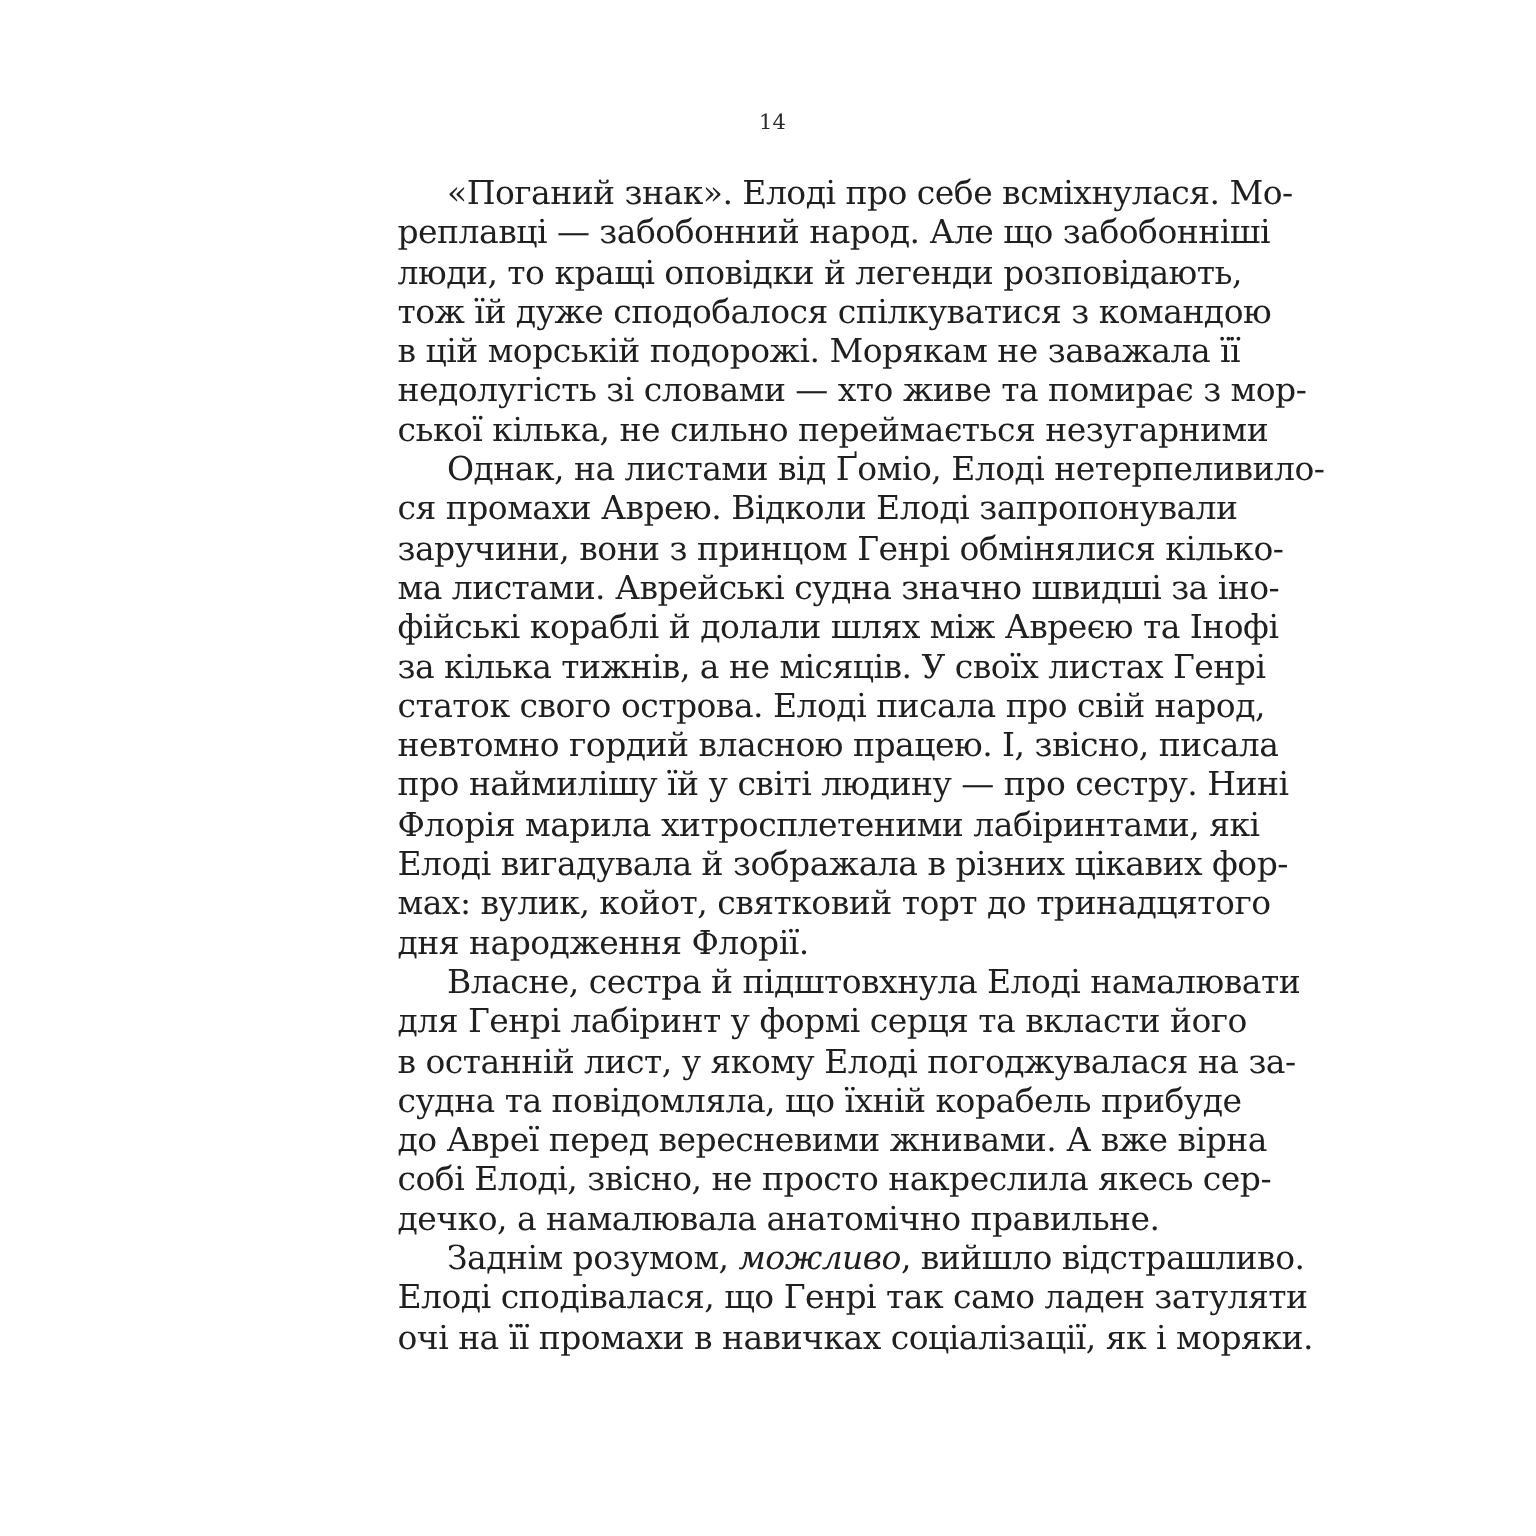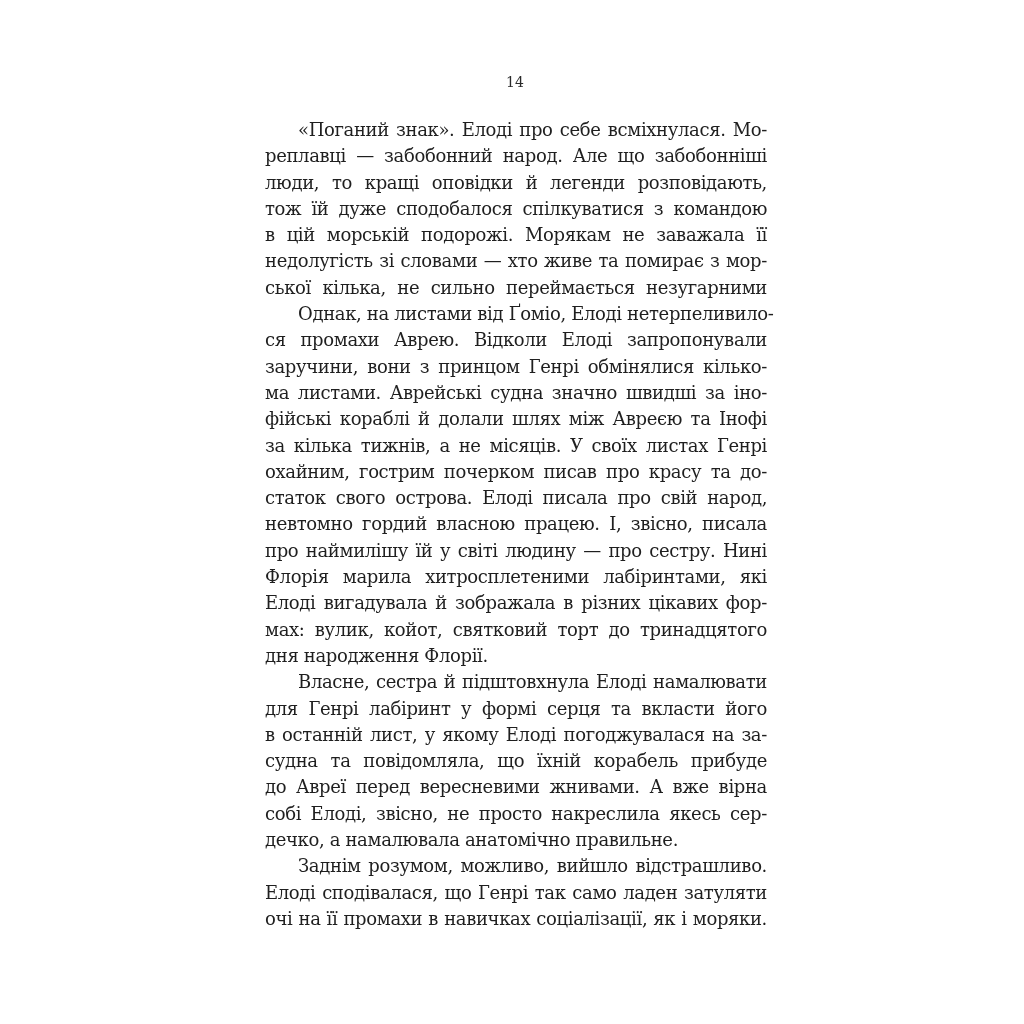--- a/index.html
+++ b/index.html
@@ -28,33 +28,34 @@
   .text-block {
     position: absolute;
     top: 117px;
     left: 265px;
     width: 502px;
   }
   .line {
     display: block;
     height: 26.3px;
     line-height: 26.3px;
-    font-size: 18px;
+    font-size: 22px;
     white-space: nowrap;
     text-align: justify;
     text-align-last: justify;
     letter-spacing: -0.35px;
   }
   .line.indent {
     padding-left: 33px;
   }
   .line.last {
     text-align-last: left;
   }
   .italic {
+    font-style: italic;
   }
 </style>
 </head>
 <body>
 
 <div class="page-number">14</div>
 
 <div class="text-block">
 
   <div>
@@ -67,21 +68,20 @@
     <span class="line">ської кілька, не сильно переймається незугарними</span>
   </div>
 
   <div>
     <span class="line indent">Однак, на листами від Ґоміо, Елоді нетерпеливило-</span>
     <span class="line">ся промахи Аврею. Відколи Елоді запропонували</span>
     <span class="line">заручини, вони з принцом Генрі обмінялися кілько-</span>
     <span class="line">ма листами. Аврейські судна значно швидші за іно-</span>
     <span class="line">фійські кораблі й долали шлях між Авреєю та Інофі</span>
     <span class="line">за кілька тижнів, а не місяців. У своїх листах Генрі</span>
-    <span class="line">охайним, гострим почерком писав про красу та до-</span>
     <span class="line">статок свого острова. Елоді писала про свій народ,</span>
     <span class="line">невтомно гордий власною працею. І, звісно, писала</span>
     <span class="line">про наймилішу їй у світі людину — про сестру. Нині</span>
     <span class="line">Флорія марила хитросплетеними лабіринтами, які</span>
     <span class="line">Елоді вигадувала й зображала в різних цікавих фор-</span>
     <span class="line">мах: вулик, койот, святковий торт до тринадцятого</span>
     <span class="line last">дня народження Флорії.</span>
   </div>
 
   <div>

